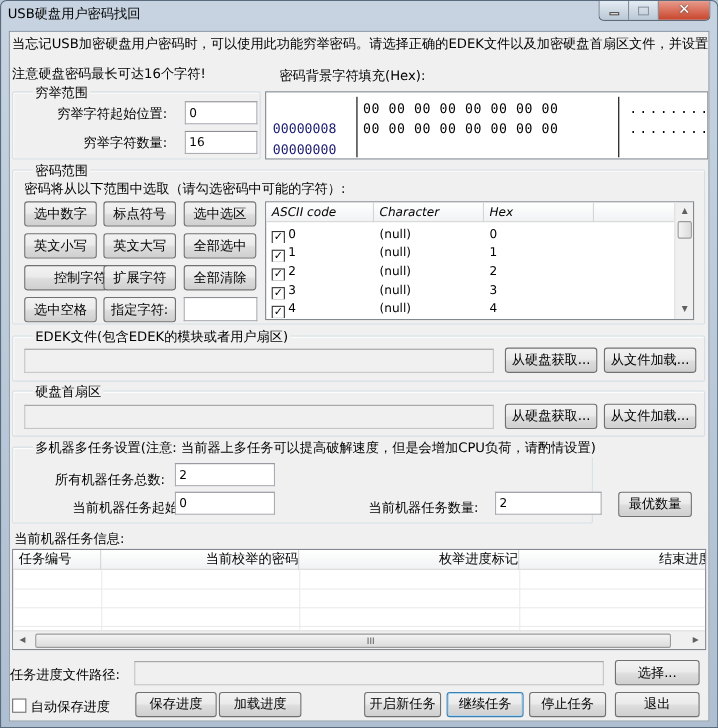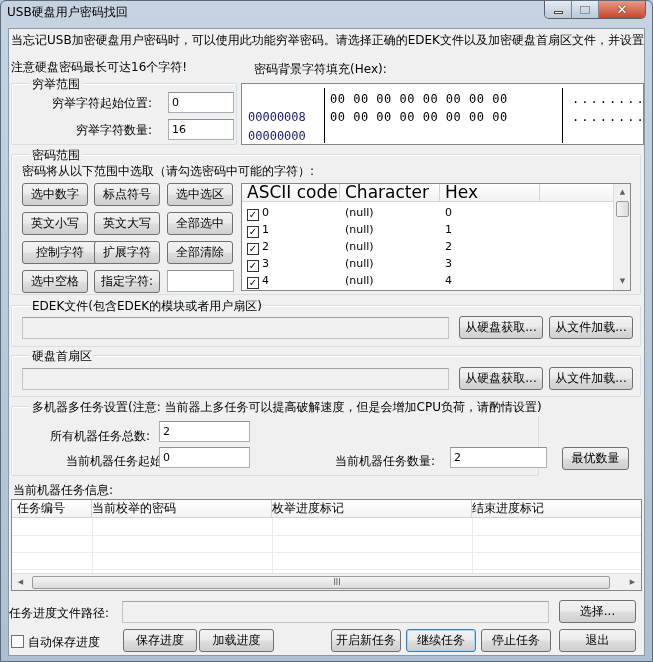--- a/index.html
+++ b/index.html
@@ -60,37 +60,37 @@
   }
   .hex-addr { position: absolute; left: 6px; color: #1a1a6e; }
   .hex-bytes { position: absolute; left: 88px; color: #000; letter-spacing: 0.5px; }
   .hex-ascii { position: absolute; left: 330px; color: #000; letter-spacing: 2px; }
   .hex-sep { position: absolute; top: 4px; width: 1px; height: 55px; background: #000; }
 
   .listview {
     position: absolute; background: #fff; border: 1px solid #828790; overflow: hidden;
   }
   .lv-header { position: absolute; left: 0; top: 0; height: 18px; display: flex; background: linear-gradient(#ffffff, #f1f2f4); border-bottom: 1px solid #d5d5d5; }
-  .lv-col { height: 18px; border-right: 1px solid #d5d5d5; padding-left: 5px; font-size: 17px; line-height: 17px; white-space: nowrap; overflow: hidden; }
+  .lv-col { height: 18px; border-right: 1px solid #d5d5d5; padding-left: 5px; font-size: 11px; line-height: 17px; white-space: nowrap; overflow: hidden; font-style: italic; }
   .lv-row { position: absolute; left: 0; height: 17px; display: flex; font-size: 11px; line-height: 17px; }
   .lv-cell { padding-left: 5px; white-space: nowrap; overflow: hidden; }
   .chk {
     display: inline-block; width: 12px; height: 12px; border: 1px solid #333;
     background: #fff; vertical-align: -2px; margin-right: 3px; position: relative;
     font-size: 10px; line-height: 10px; text-align: center; font-weight: bold;
   }
   .vscroll { position: absolute; right: 0; top: 0; width: 17px; height: 100%; background: #f0f0f0; border-left: 1px solid #e0e0e0; }
   .sb-arrow { position: absolute; left: 0; width: 17px; height: 17px; font-size: 7px; text-align: center; line-height: 17px; color: #606060; }
   .sb-thumb { position: absolute; left: 2px; width: 13px; background: linear-gradient(90deg,#f3f3f3,#dcdcdc); border: 1px solid #9a9a9a; border-radius: 2px; }
 
   .tasktable {
     position: absolute; background: #fff; border: 1px solid #828790; overflow: hidden;
   }
   .tt-header { position: absolute; left: 0; top: 0; height: 18px; display: flex; background: linear-gradient(#ffffff,#f1f2f4); border-bottom: 1px solid #d5d5d5; }
-  .tt-col { height: 18px; border-right: 1px solid #d5d5d5; font-size: 12px; line-height: 17px; text-align: left; white-space: nowrap; overflow: hidden; }
+  .tt-col { height: 18px; border-right: 1px solid #d5d5d5; font-size: 12px; line-height: 17px; text-align: right; white-space: nowrap; overflow: hidden; }
   .tt-grid-row { position: absolute; left: 0; height: 1px; background: #ececec; }
   .tt-grid-col { position: absolute; top: 18px; width: 1px; background: #ececec; }
   .hscroll { position: absolute; left: 0; bottom: 0; height: 17px; background: #f0f0f0; border-top: 1px solid #e0e0e0; }
   .hthumb { position: absolute; top: 2px; height: 13px; background: linear-gradient(#f3f3f3,#dcdcdc); border: 1px solid #9a9a9a; border-radius: 2px; text-align: center; font-size: 8px; line-height: 11px; color: #555; }
   .cb-box { position: absolute; width: 13px; height: 13px; background: #fff; border: 1px solid #707070; }
 </style>
 </head>
 <body>
 
 <div class="window">
@@ -139,21 +139,21 @@
       <span class="label" style="left:10px;top:8px;">密码将从以下范围中选取（请勾选密码中可能的字符）:</span>
 
       <div class="btn" style="left:10px;top:28px;width:66px;">选中数字</div>
       <div class="btn" style="left:82px;top:28px;width:66px;">标点符号</div>
       <div class="btn" style="left:155px;top:28px;width:66px;">选中选区</div>
 
       <div class="btn" style="left:10px;top:57px;width:66px;">英文小写</div>
       <div class="btn" style="left:82px;top:57px;width:66px;">英文大写</div>
       <div class="btn" style="left:155px;top:57px;width:66px;">全部选中</div>
 
-      <div class="btn" style="left:10px;top:86px;width:76px;">控制字符</div>
+      <div class="btn" style="left:10px;top:86px;width:76px;text-align:right;">控制字符</div>
       <div class="btn" style="left:82px;top:86px;width:66px;">扩展字符</div>
       <div class="btn" style="left:155px;top:86px;width:66px;">全部清除</div>
 
       <div class="btn" style="left:10px;top:115px;width:66px;">选中空格</div>
       <div class="btn" style="left:82px;top:115px;width:66px;">指定字符:</div>
       <div class="input" style="left:155px;top:115px;width:67px;height:22px;"></div>
 
       <div class="listview" style="left:229px;top:28px;width:390px;height:108px;">
         <div class="lv-header">
           <div class="lv-col" style="width:98px;">ASCII code</div>

